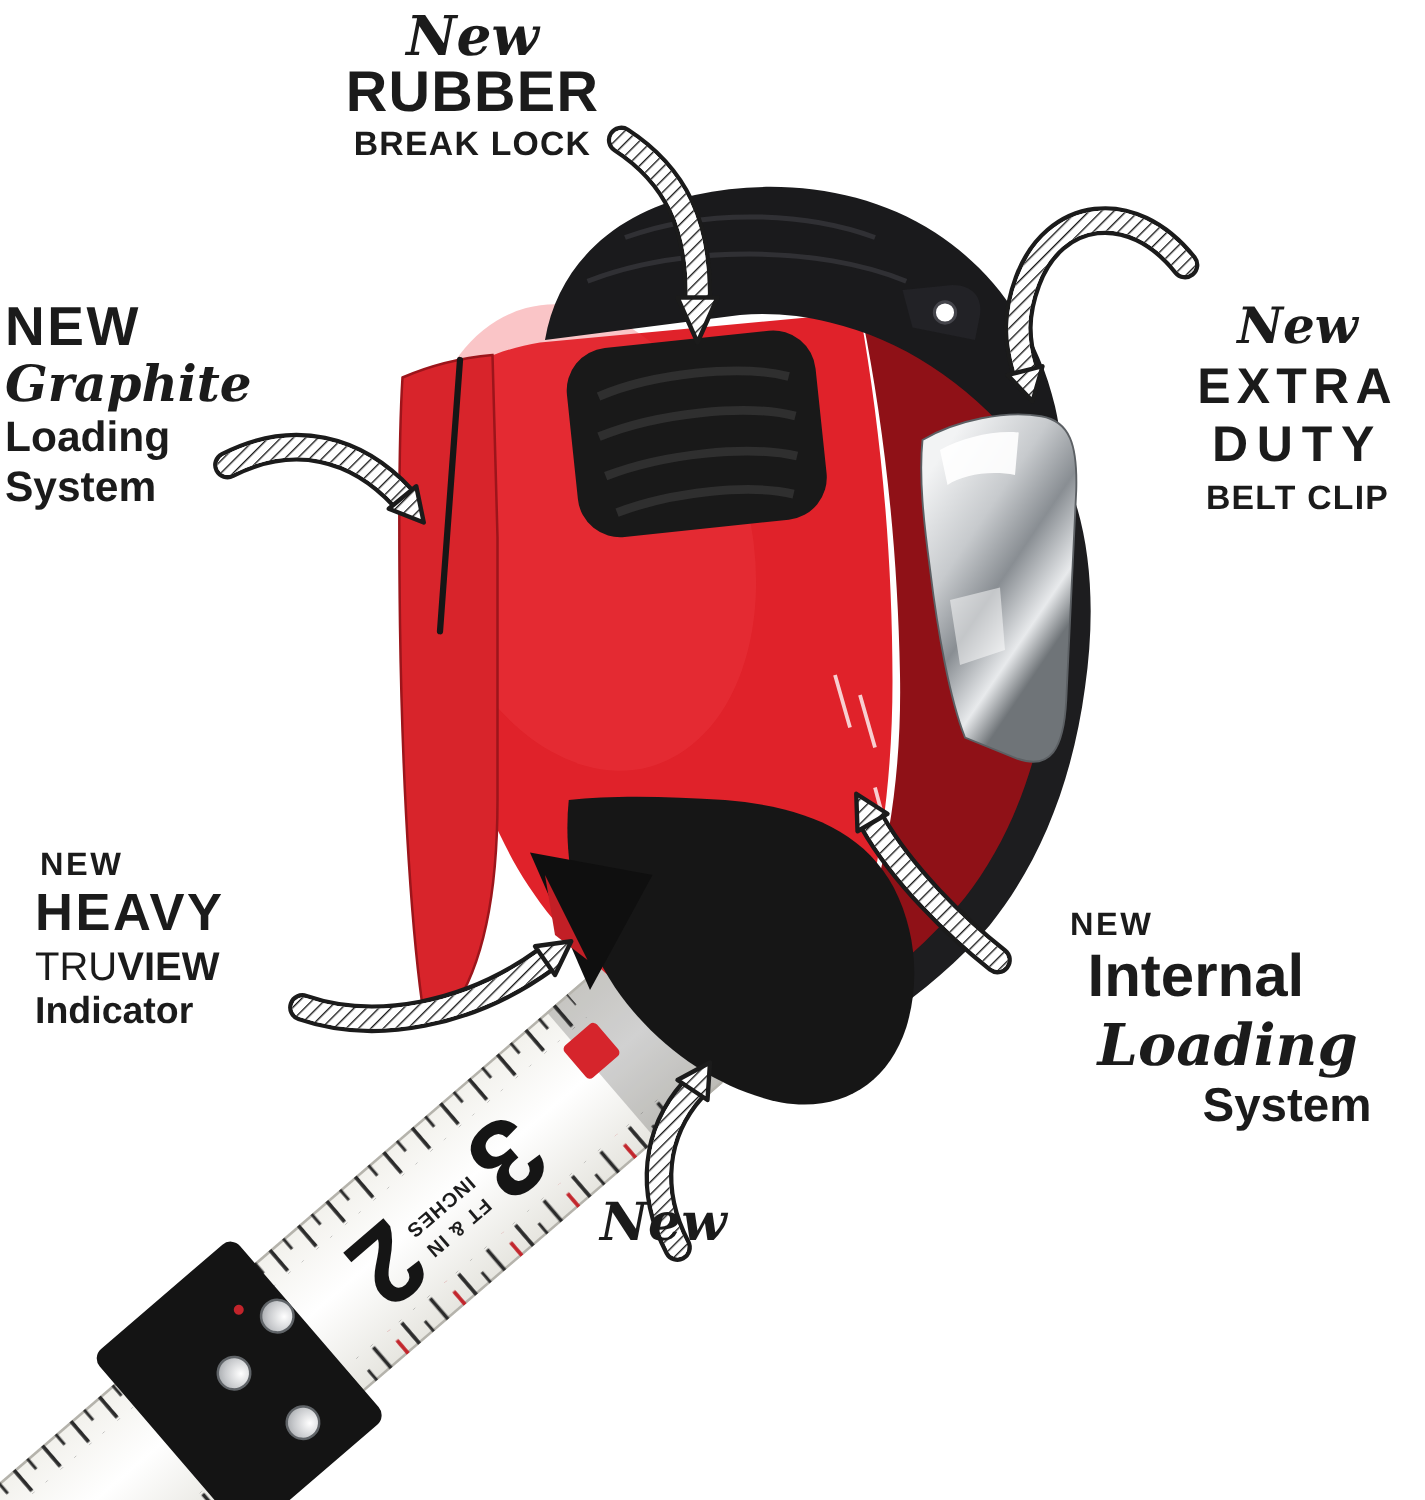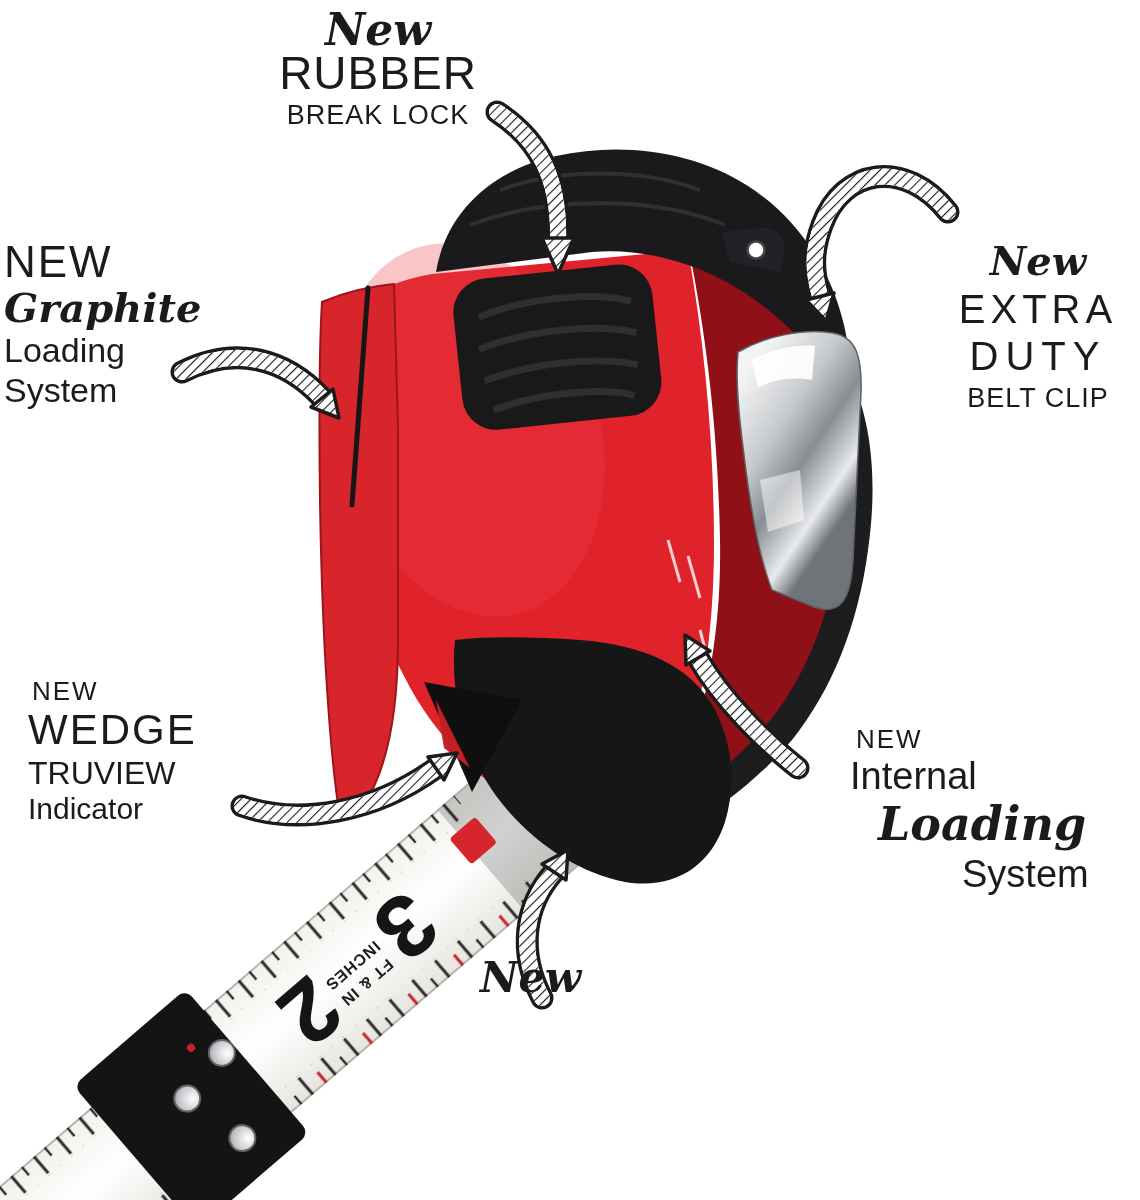--- a/index.html
+++ b/index.html
@@ -4,21 +4,21 @@
 <style>
   html,body{margin:0;padding:0;}
   body{
     width:1140px;height:1200px;background:#ffffff;position:relative;overflow:hidden;
     font-family:"Liberation Sans",sans-serif;color:#1b1b1b;
   }
   .stage{position:absolute;inset:0;}
   svg.art{position:absolute;left:0;top:0;}
   .callout{position:absolute;z-index:5;}
   .callout div{line-height:1.16;}
-  .heavy{font-weight:400;}
+  .heavy{font-weight:700;}
   .light{font-weight:400;}
   .script{
     font-family:"DejaVu Serif",serif;font-style:italic;font-weight:700;
   }
 </style>
 </head>
 <body>
 
 <div class="stage">
 
@@ -193,30 +193,30 @@
 
   <div class="callout" style="left:936px;top:238px;width:204px;text-align:center;">
     <div class="script" style="font-size:40px;">New</div>
     <div class="heavy" style="font-size:40px;letter-spacing:5px;margin-top:2px;">EXTRA</div>
     <div class="heavy" style="font-size:40px;letter-spacing:7px;text-align:center;">DUTY</div>
     <div class="heavy" style="font-size:27px;letter-spacing:1px;margin-top:4px;">BELT CLIP</div>
   </div>
 
   <div class="callout" style="left:28px;top:676px;width:215px;text-align:left;">
     <div class="heavy" style="font-size:26px;letter-spacing:2px;margin-left:4px;">NEW</div>
-    <div class="heavy" style="font-size:42px;letter-spacing:2px;">WEDGE</div>
+    <div class="heavy" style="font-size:42px;letter-spacing:2px;">HEAVY</div>
     <div style="font-size:32px;">
       <span class="light">TRU</span><span class="heavy">VIEW</span>
     </div>
     <div class="heavy" style="font-size:30px;">Indicator</div>
   </div>
 
   <div class="callout" style="left:850px;top:724px;width:290px;text-align:left;">
     <div class="heavy" style="font-size:26px;letter-spacing:2px;margin-left:6px;">NEW</div>
-    <div class="heavy" style="font-size:38px;">Internal</div>
+    <div class="heavy" style="font-size:48px;margin-left:20px;">Internal</div>
     <div class="script" style="font-size:46px;margin-left:28px;">Loading</div>
     <div class="heavy" style="font-size:38px;margin-left:112px;">System</div>
   </div>
 
   <div class="callout" style="left:462px;top:954px;width:430px;text-align:left;">
     <div class="script" style="font-size:42px;margin-left:18px;">New</div>
   </div>
 
 </div>
 

